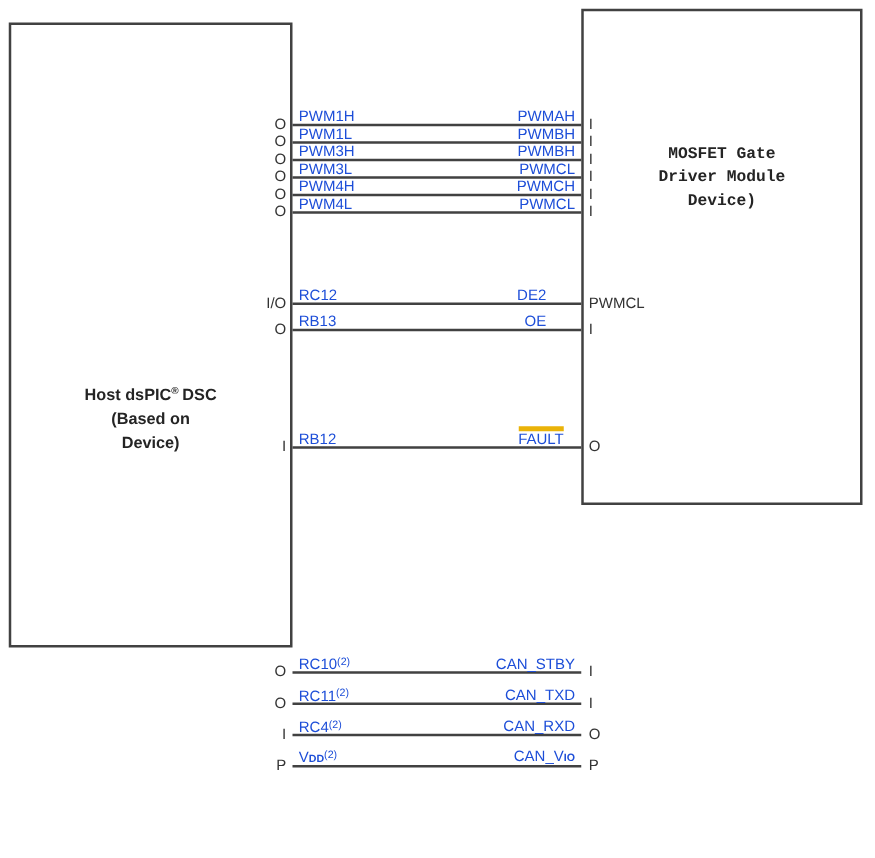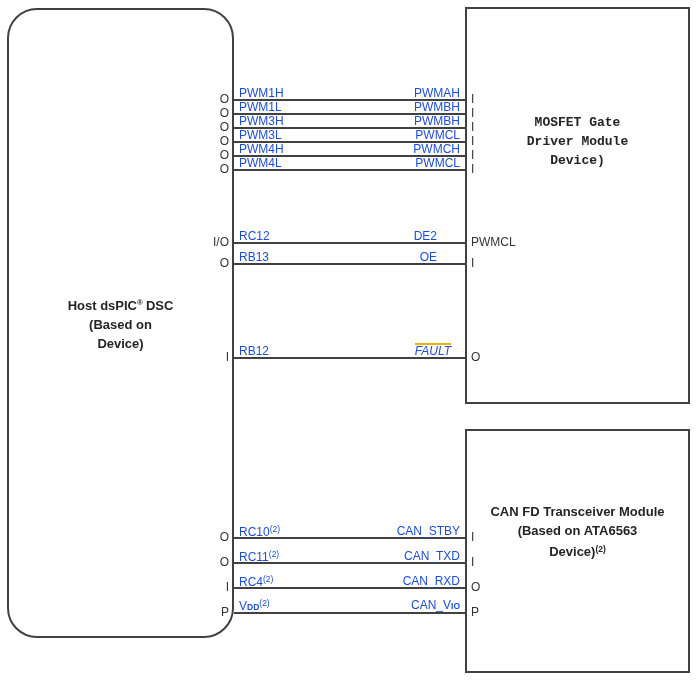--- a/index.html
+++ b/index.html
@@ -3,21 +3,21 @@
 <meta charset="utf-8">
 <style>
   html,body{margin:0;padding:0;background:#ffffff;}
   .canvas{
     position:relative;width:700px;height:686px;background:#ffffff;
     font-family:"Liberation Sans",sans-serif;color:#333333;overflow:hidden;
   }
   .box{
     position:absolute;border:2px solid #414141;background:#ffffff;box-sizing:border-box;
   }
-  .host-box{left:7px;top:8px;width:227px;height:630px;border-radius:30px;}
+  .host-box{left:7px;top:18px;width:227px;height:500px;}
   .mosfet-box{left:465px;top:7px;width:225px;height:397px;font-family:Liberation Mono, monospace;}
   .can-box{left:465px;top:429px;width:225px;height:244px;}
   .box-title{
     position:absolute;left:0;width:100%;text-align:center;
     font-weight:bold;font-size:13px;line-height:19px;color:#242424;
   }
   .host-title{top:283px;}
   .mosfet-title{top:104px;}
   .can-title{top:71px;}
   .box-title .tline{white-space:nowrap;}
@@ -36,21 +36,21 @@
   .pin{
     position:absolute;bottom:-8px;font-size:12px;line-height:15px;
     white-space:nowrap;color:#333333;
   }
   .pin-l{left:-40px;width:35px;text-align:right;}
   .pin-r{right:-50px;width:44px;text-align:left;}
   .sup{font-size:8.5px;vertical-align:3.5px;}
   .reg{font-size:8px;vertical-align:5px;}
   .sub{font-size:8.5px;font-weight:bold;}
   .gap3{margin-left:3px;}
-  .overline{display:inline-block;border-top:2px solid #eab308;padding-top:1px;line-height:10px;font-style:italic;}
+  .overline{display:inline-block;border-top:4px solid #eab308;padding-top:1px;line-height:10px;}
 </style>
 </head>
 <body>
 
 <div class="canvas">
 
   <div class="box host-box">
     <div class="box-title host-title">
       <div class="tline"><span>Host dsPIC</span><span class="reg">®</span><span class="gap3">DSC</span></div>
       <div class="tline">(Based on</div>
@@ -59,27 +59,20 @@
   </div>
 
   <div class="box mosfet-box">
     <div class="box-title mosfet-title">
       <div class="tline">MOSFET Gate</div>
       <div class="tline">Driver Module</div>
       <div class="tline">Device)</div>
     </div>
   </div>
 
-  <div class="box can-box">
-    <div class="box-title can-title">
-      <div class="tline">CAN FD Transceiver Module</div>
-      <div class="tline">(Based on ATA6563</div>
-      <div class="tline"><span>Device)</span><span class="sup">(2)</span></div>
-    </div>
-  </div>
 
   <div class="sig-row" style="top:87px">
     <span class="pin pin-l">O</span>
     <span class="lbl lbl-l">PWM1H</span>
     <span class="lbl lbl-r">PWMAH</span>
     <span class="pin pin-r">I</span>
   </div>
   <div class="sig-row" style="top:101px">
     <span class="pin pin-l">O</span>
     <span class="lbl lbl-l">PWM1L</span>

